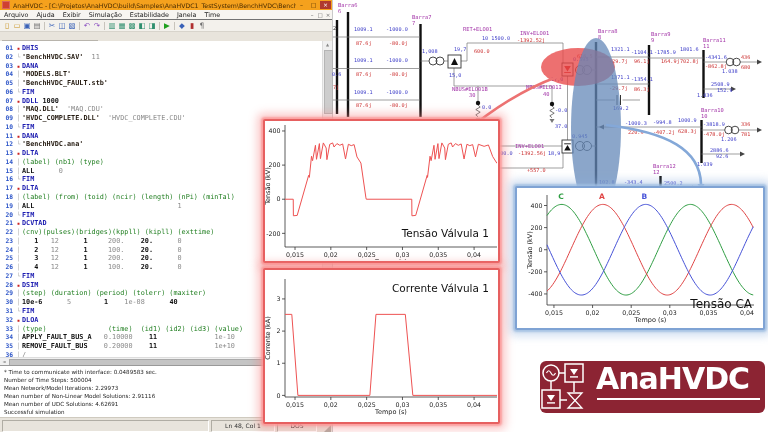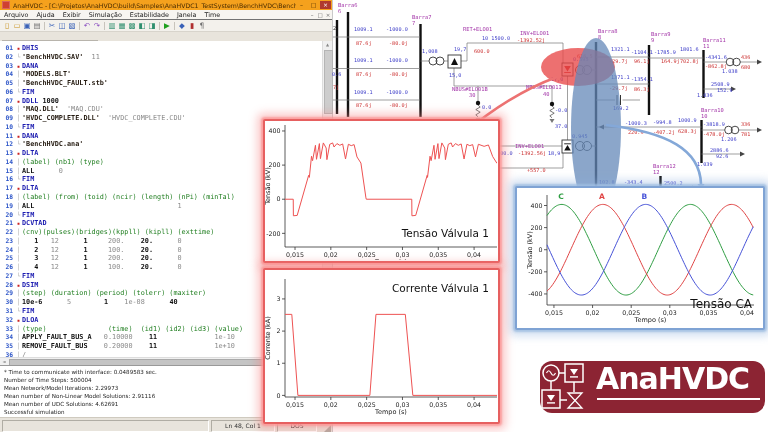--- a/index.html
+++ b/index.html
@@ -57,21 +57,21 @@
   .dl.p{fill:#a335a8;font-size:5.4px;}
   .dl.k{fill:#222;}
 
   
   .popup{position:absolute;background:#fff;box-sizing:border-box;border:2.5px solid;border-radius:2px;}
   .popup.red{border-color:#e66060;box-shadow:0 0 2px 2px rgba(250,150,150,.85),0 0 8px 6px rgba(245,125,125,.4);}
   .popup.blue{border-color:#7fa3d4;box-shadow:0 0 2px 2px rgba(160,190,225,.85),0 0 8px 6px rgba(140,175,220,.4);}
   .popup svg text{font-family:"DejaVu Sans",sans-serif;}
 
   
-  .logo{position:absolute;left:540px;top:361px;width:225px;height:52px;border-radius:12px;}
+  .logo{position:absolute;left:540px;top:361px;width:225px;height:52px;border-radius:6px;}
   .logo-title{position:absolute;left:56px;top:1px;font-weight:bold;font-size:30px;color:#fff;letter-spacing:-1px;line-height:34px;white-space:nowrap;}
   .logo-line{position:absolute;left:57px;top:37px;width:163px;height:1.5px;background:#fff;}
   .logo-sub{position:absolute;left:58px;top:39px;font-weight:bold;font-size:11.5px;color:#fff;white-space:nowrap;margin-top:44px;}
 </style>
 </head>
 <body>
 
 <div id="root">
 
   <div class="editor">

